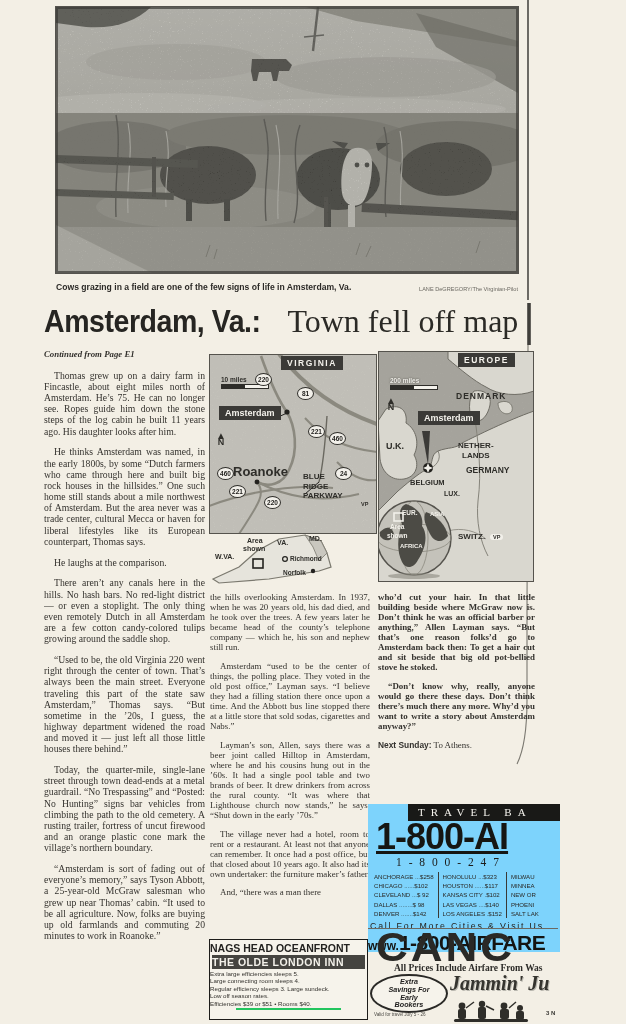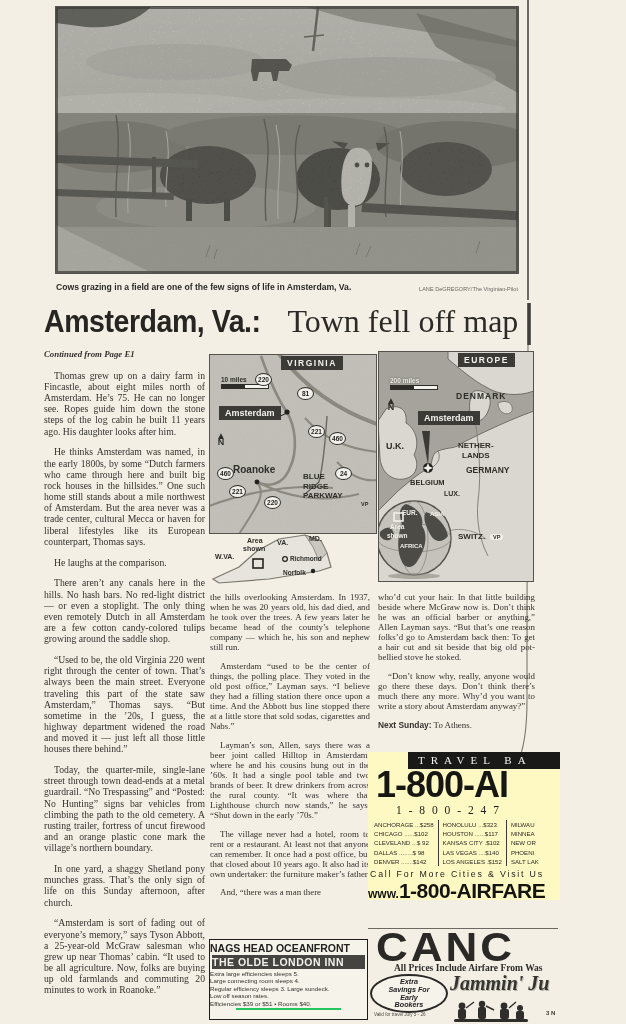--- a/index.html
+++ b/index.html
@@ -45,25 +45,25 @@
   .scale{position:absolute;font-family:"Liberation Sans",sans-serif;font-weight:bold;font-size:6.5px;color:#2e2d29;}
   .scalebar{width:46px;height:3px;border:1px solid #2e2d29;background:linear-gradient(90deg,#2e2d29 0 50%,#f4f2ec 50% 100%);margin-top:1px;}
   #eu-map .scale,#eu-map .maplabel.onsea{color:#f2f0ea;text-shadow:0 0 2px #555;}
   .vp{position:absolute;font-family:"Liberation Sans",sans-serif;font-weight:bold;font-size:5.5px;color:#2e2d29;}
 
   
   #va-inset{left:209px;top:527px;width:135px;height:66px;}
   .inslabel{position:absolute;font-family:"Liberation Sans",sans-serif;font-weight:bold;font-size:7px;color:#2e2d29;white-space:nowrap;}
 
   
-  #travel-ad{left:368px;top:752px;width:192px;height:148px;overflow:hidden;background:#fef9c3;}
+  #travel-ad{left:368px;top:804px;width:192px;height:148px;overflow:hidden;background:#7dd3fc;}
   #travel-bar{position:absolute;left:40px;top:0;width:152px;height:17px;background:#191917;color:#f5f3ed;
      font-family:"Liberation Serif",serif;font-size:11px;letter-spacing:6px;line-height:17px;padding-left:10px;white-space:nowrap;}
   #travel-big{position:absolute;left:8px;top:12px;font-family:"Liberation Sans",sans-serif;font-weight:800;
-     font-size:36px;letter-spacing:-1px;color:#161613;white-space:nowrap;}
+     font-size:36px;letter-spacing:-1px;color:#161613;white-space:nowrap;text-decoration:underline;}
   #travel-phone{position:absolute;left:28px;top:52px;font-family:"Liberation Serif",serif;font-size:11.5px;color:#1c1b19;letter-spacing:2px;white-space:nowrap;text-align:center;}
   #fares{position:absolute;left:2px;top:68px;width:200px;display:flex;}
   .farecol{font-family:"Liberation Sans",sans-serif;font-size:6.1px;line-height:9.2px;color:#2a2925;white-space:nowrap;padding:0 4px;}
   .farecol+.farecol{border-left:1px solid #3a3935;}
   #travel-tagline{position:absolute;left:2px;top:117px;font-family:"Liberation Sans",sans-serif;font-size:8.8px;
      letter-spacing:1.8px;color:#23221f;white-space:nowrap;}
   #travel-web{position:absolute;left:0px;top:127px;white-space:nowrap;color:#141412;}
   #travel-web .www{font-family:"Liberation Sans",sans-serif;font-weight:bold;font-size:12px;}
   #travel-web .big{font-family:"Liberation Sans",sans-serif;font-weight:800;font-size:21px;letter-spacing:-.5px;}
   #travel-fine{position:absolute;left:2px;top:150px;width:188px;font-family:"Liberation Sans",sans-serif;
@@ -193,37 +193,36 @@
 
   <div id="col1" class="col">
     <div class="continued">Continued from Page E1</div>
     <div style="margin:0;">
         <p class="para">Thomas grew up on a dairy farm in Fincastle, about eight miles north of Amsterdam. He’s 75. He can no longer see. Ropes guide him down the stone steps of the log cabin he built 11 years ago. His daughter looks after him.</p>
         <p class="para">He thinks Amsterdam was named, in the early 1800s, by some “Dutch farmers who came through here and built big rock houses in the hillsides.” One such home still stands about a mile northwest of Amsterdam. But the area never was a trade center, cultural Mecca or haven for liberal lifestyles like its European counterpart, Thomas says.</p>
         <p class="para">He laughs at the comparison.</p>
         <p class="para">There aren’t any canals here in the hills. No hash bars. No red-light district — or even a stoplight. The only thing even remotely Dutch in all Amsterdam are a few cotton candy-colored tulips growing around the saddle shop.</p>
         <p class="para">“Used to be, the old Virginia 220 went right through the center of town. That’s always been the main street. Everyone traveling this part of the state saw Amsterdam,” Thomas says. “But sometime in the ’20s, I guess, the highway department widened the road and moved it — just left all those little houses there behind.”</p>
         <p class="para">Today, the quarter-mile, single-lane street through town dead-ends at a metal guardrail. “No Trespassing” and “Posted: No Hunting” signs bar vehicles from climbing the path to the old cemetery. A rusting trailer, fortress of uncut firewood and an orange plastic cone mark the village’s northern boundary.</p>
-        <p class="para">In one yard, a shaggy Shetland pony munches grass. That’s the only sign of life on this Sunday afternoon, after church.</p>
         <p class="para">“Amsterdam is sort of fading out of everyone’s memory,” says Tyson Abbott, a 25-year-old McGraw salesman who grew up near Thomas’ cabin. “It used to be all agriculture. Now, folks are buying up old farmlands and commuting 20 minutes to work in Roanoke.”</p>
       </div>
   </div>
 
   <div id="col2" class="col">
     <div style="margin:0;">
         <p class="para">the hills overlooking Amsterdam. In 1937, when he was 20 years old, his dad died, and he took over the trees. A few years later he became head of the county’s telephone company — which he, his son and nephew still run.</p>
         <p class="para">Amsterdam “used to be the center of things, the polling place. They voted in the old post office,” Layman says. “I believe they had a filling station there once upon a time. And the Abbott bus line stopped there at a little store that sold sodas, cigarettes and Nabs.”</p>
         <p class="para">Layman’s son, Allen, says there was a beer joint called Hilltop in Amsterdam, where he and his cousins hung out in the ’60s. It had a single pool table and two brands of beer. It drew drinkers from across the rural county. “It was where that Lighthouse church now stands,” he says. “Shut down in the early ’70s.”</p>
         <p class="para">The village never had a hotel, room to rent or a restaurant. At least not that anyone can remember. It once had a post office, but that closed about 10 years ago. It also had its own undertaker: the furniture maker’s father.</p>
         <p class="para">And, “there was a man there</p>
       </div>
   </div>
 
   <div id="col3" class="col">
-    <div style="margin:0;">
+    <div style="margin:0;font-weight:bold;">
         <p class="para">who’d cut your hair. In that little building beside where McGraw now is. Don’t think he was an official barber or anything,” Allen Layman says. “But that’s one reason folks’d go to Amsterdam back then: To get a hair cut and sit beside that big old pot-bellied stove he stoked.</p>
         <p class="para">“Don’t know why, really, anyone would go there these days. Don’t think there’s much there any more. Why’d you want to write a story about Amsterdam anyway?”</p>
       </div>
     <p style="margin:0;"><span class="nextsun-label">Next Sunday:</span><span> To Athens.</span></p>
   </div>
 
   <div class="map" id="va-map" style="left:209px;top:354px;width:168px;height:180px;">
     <svg width="168" height="180" viewBox="0 0 168 180">
       <rect width="168" height="180" fill="#d4d2ca"></rect>
       <rect width="168" height="180" filter="url(#grain)" opacity="0.22"></rect>
@@ -250,21 +249,21 @@
     </div>
     <span class="shield" style="left:46px;top:19px;">220</span>
     <span class="shield" style="left:88px;top:33px;">81</span>
     <span class="shield" style="left:99px;top:71px;">221</span>
     <span class="shield" style="left:120px;top:78px;">460</span>
     <span class="shield" style="left:8px;top:113px;">460</span>
     <span class="shield" style="left:20px;top:131px;">221</span>
     <span class="shield" style="left:55px;top:142px;">220</span>
     <span class="shield" style="left:126px;top:113px;">24</span>
     <div class="citybox" style="left:10px;top:52px;">Amsterdam</div>
-    <span class="maplabel" style="left:24px;top:110px;font-size:10px;">Roanoke</span>
+    <span class="maplabel" style="left:24px;top:110px;font-size:13px;">Roanoke</span>
     <div class="maplabel" style="left:94px;top:118px;font-size:8px;line-height:9.5px;">
       <div>BLUE</div>
       <div>RIDGE</div>
       <div>PARKWAY</div>
     </div>
     <span class="vp" style="left:152px;top:147px;">VP</span>
     <div class="north" style="left:7px;top:78px;">
       <div class="arr">▲</div>
       <div class="n">N</div>
     </div>

